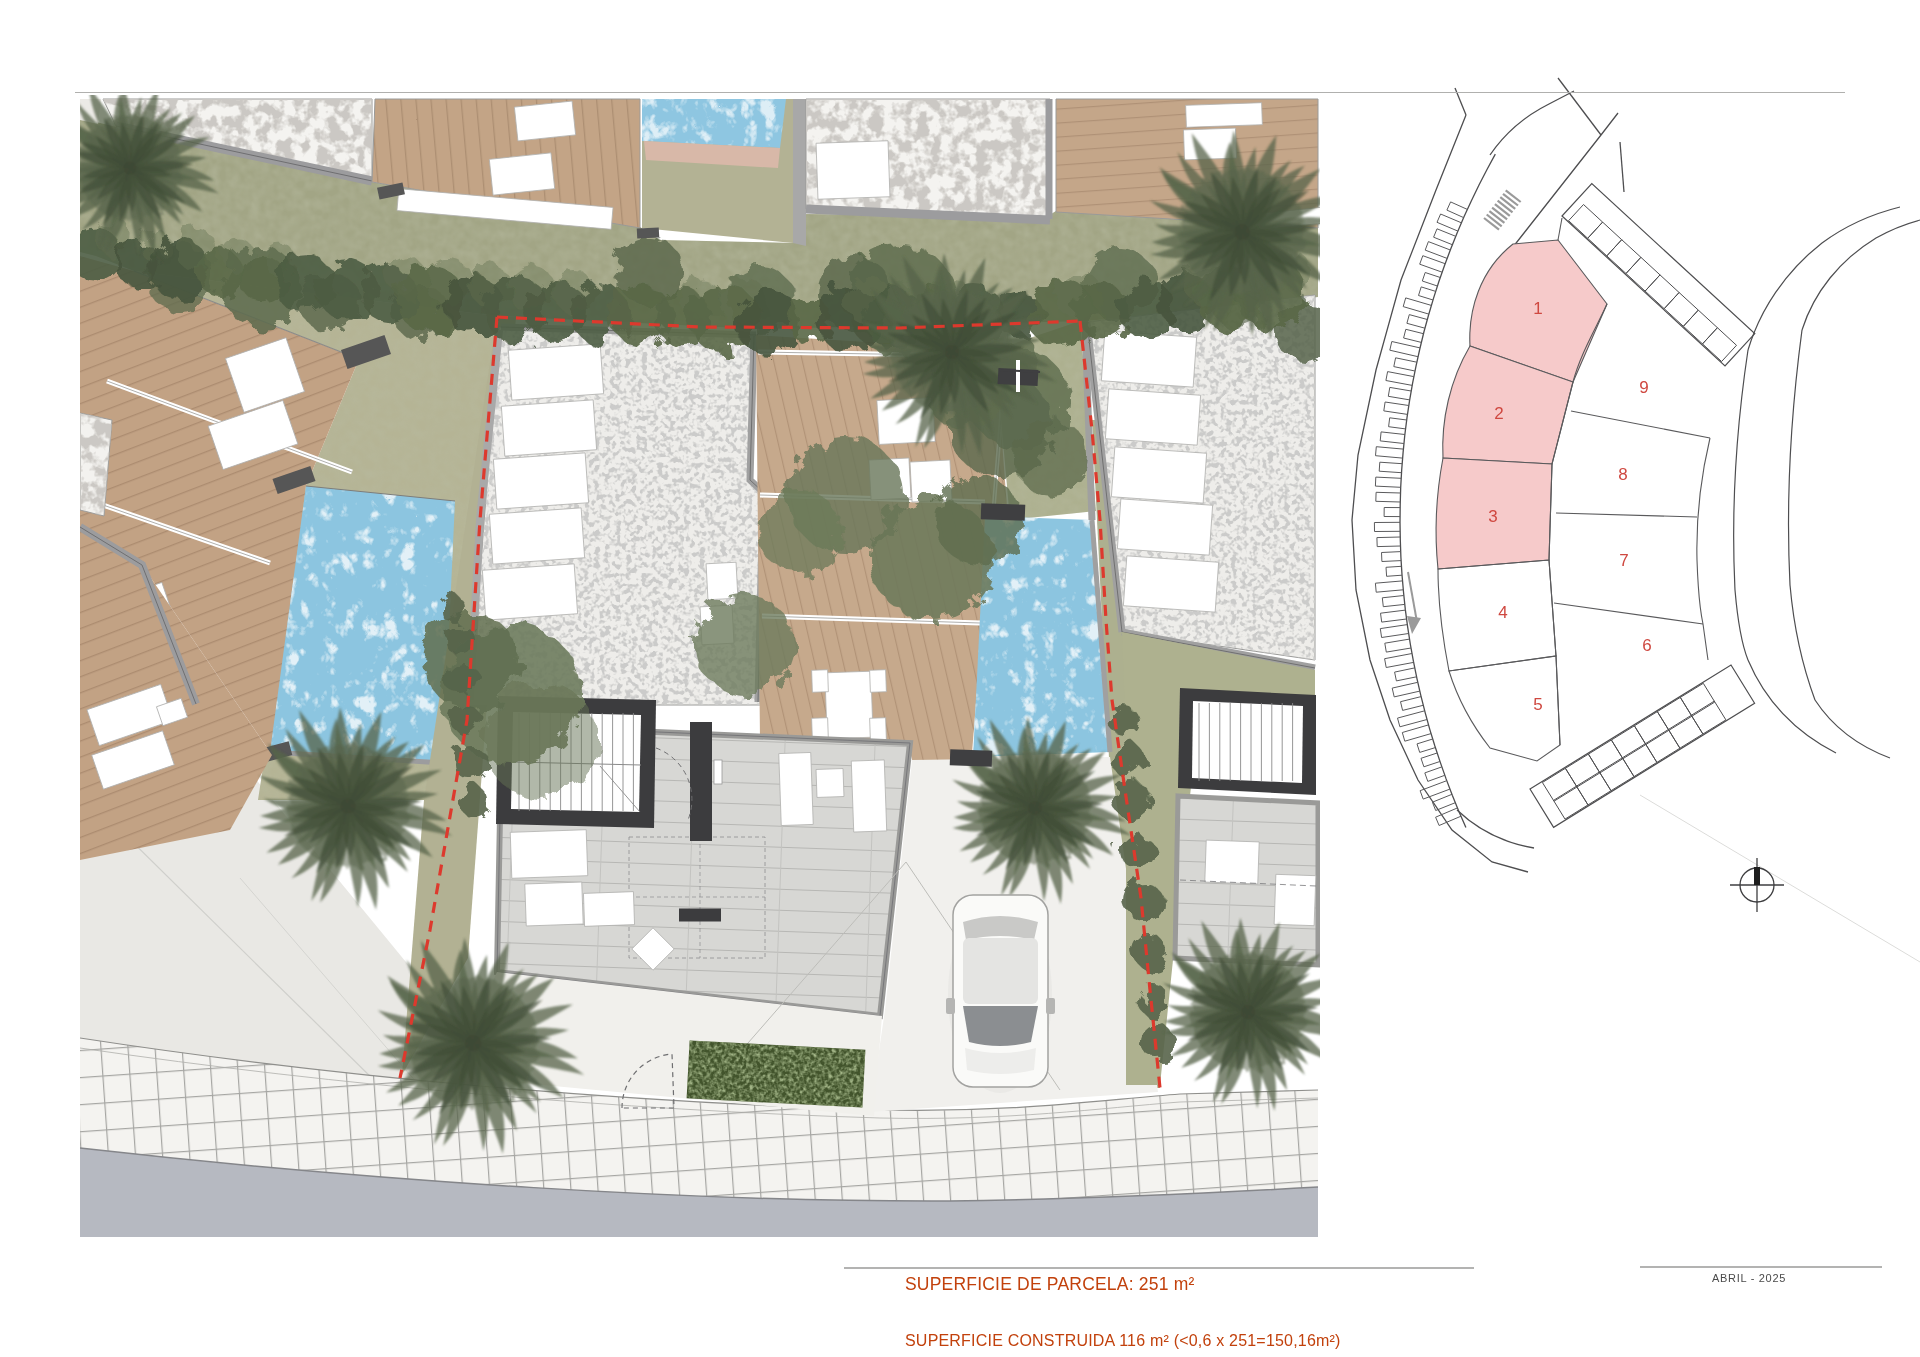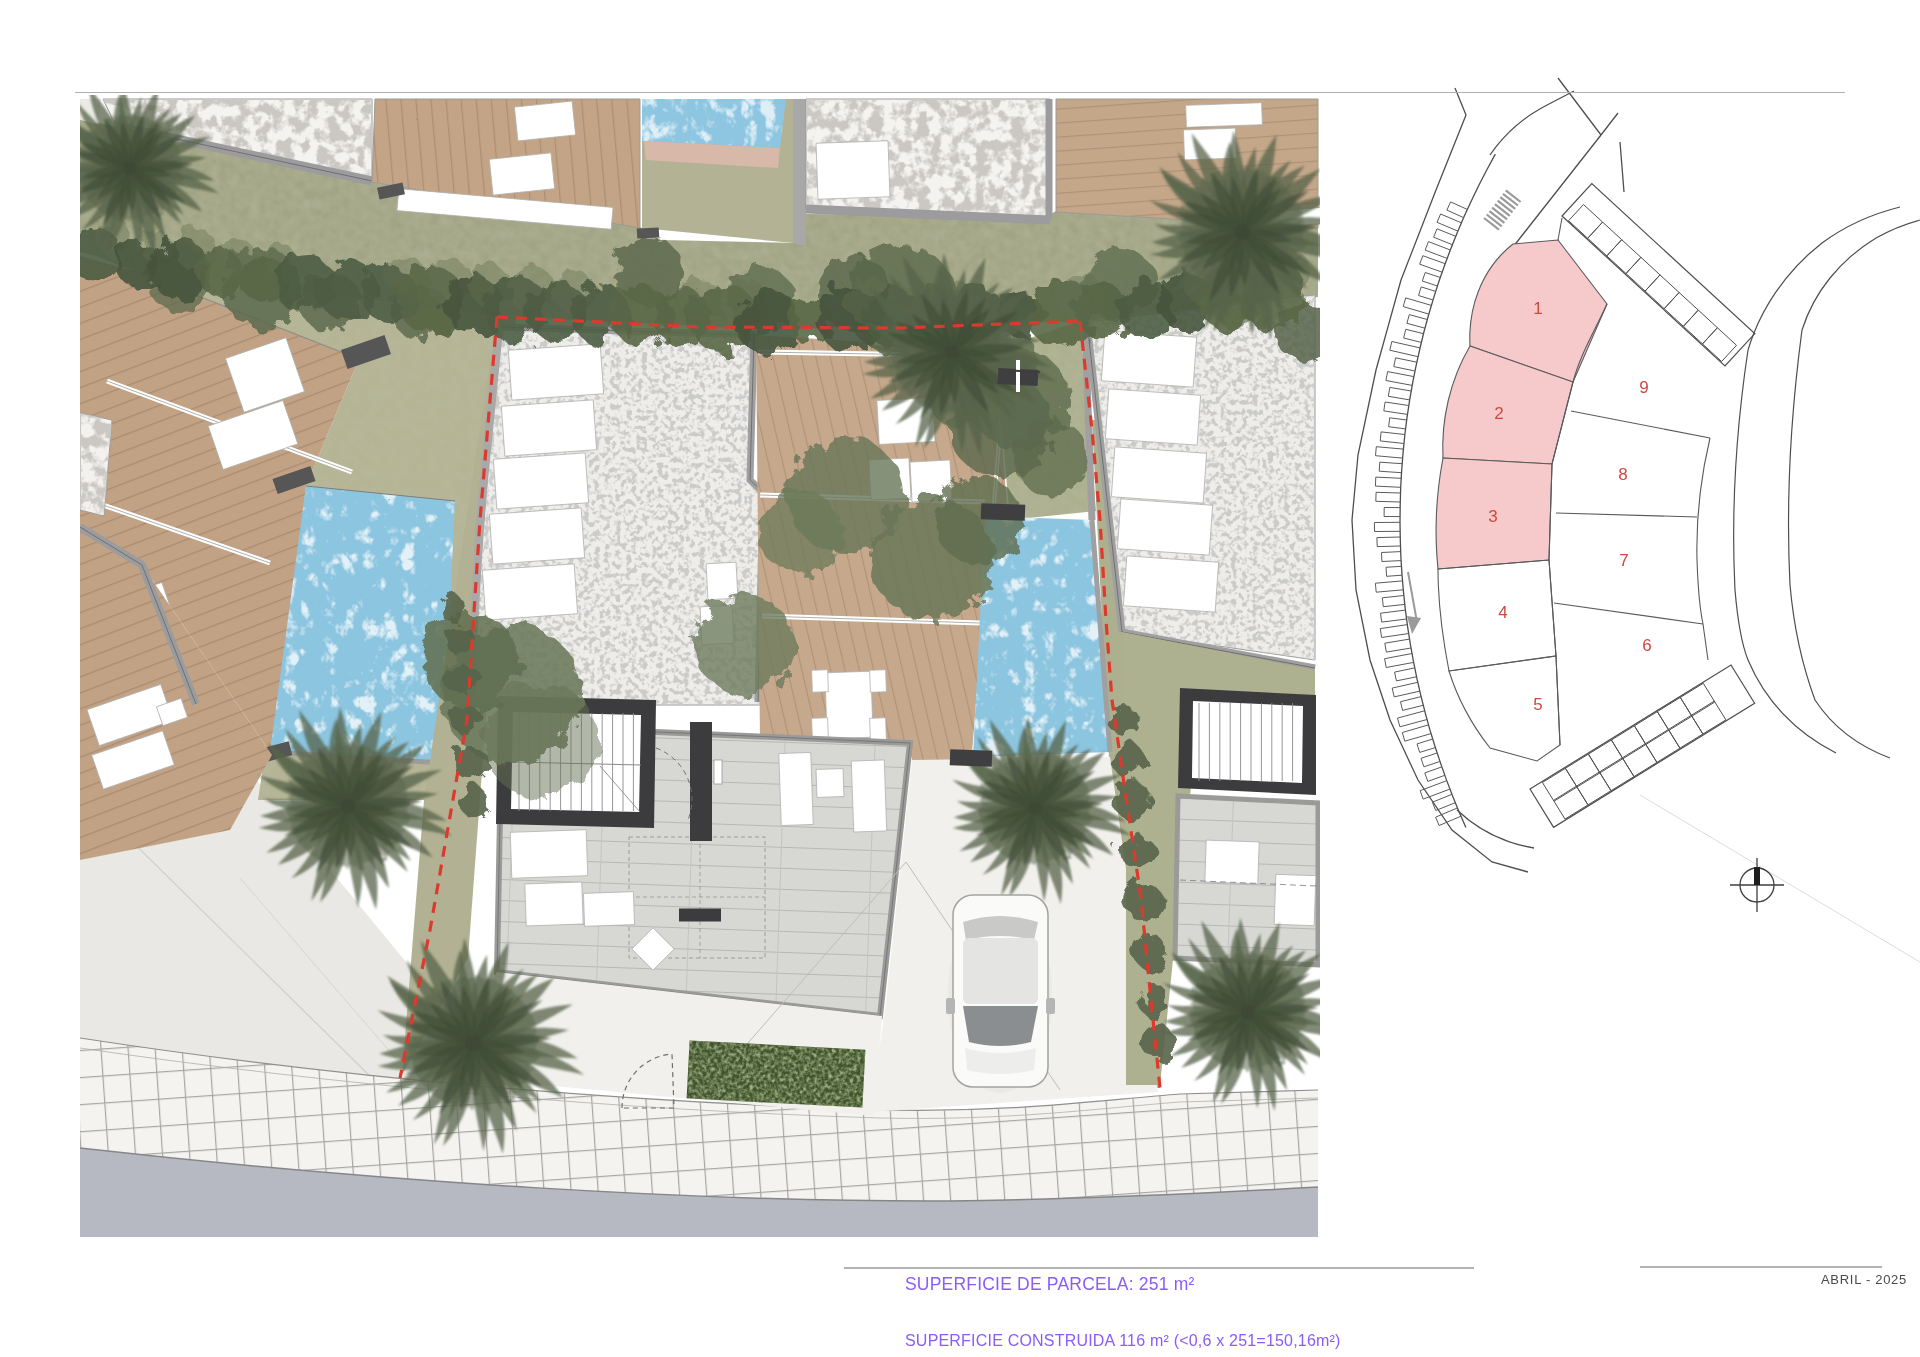--- a/index.html
+++ b/index.html
@@ -1,15 +1,15 @@
 <!DOCTYPE html>
 <html><head><meta charset="utf-8">
 <style>
 html,body{margin:0;padding:0;background:#fff;width:1920px;height:1357px;overflow:hidden}
-.t{position:absolute;font-family:"Liberation Sans",sans-serif;color:#8b5cf6;white-space:nowrap}
+.t{position:absolute;font-family:"Liberation Sans",sans-serif;color:#c2410c;white-space:nowrap}
 </style></head>
 <body>
 <div style="position:absolute;top:0;left:0"><svg width="1920" height="1357" viewBox="0 0 1920 1357" xmlns="http://www.w3.org/2000/svg">
 <defs>
 <clipPath id="plan">
           <rect x="80" y="95" width="1240" height="1142"></rect>
         </clipPath>
 <filter id="fgravel" x="-2%" y="-2%" width="104%" height="104%">
   <feTurbulence type="fractalNoise" baseFrequency="0.19" numOctaves="2" seed="11"></feTurbulence>
   <feColorMatrix type="matrix" values="0 0 0 0 0.60  0 0 0 0 0.60  0 0 0 0 0.59  3.5 3.5 3.5 0 -5.05"></feColorMatrix>
@@ -535,13 +535,13 @@
 <path d="M1640,795 L1920,962" stroke="#dcdcda" stroke-width="1"></path>
 <circle cx="1757" cy="885" r="17" fill="none" stroke="#3e3e40" stroke-width="1.3"></circle>
 <line x1="1757.0" y1="858.0" x2="1757.0" y2="912.0" stroke="#3e3e40" stroke-width="1.3"></line>
 <line x1="1730.0" y1="885.0" x2="1784.0" y2="885.0" stroke="#3e3e40" stroke-width="1.3"></line>
 <rect x="1754" y="867" width="6" height="18" fill="#1e1e1e"></rect>
 <line x1="844.0" y1="1268.0" x2="1474.0" y2="1268.0" stroke="#9a9a98" stroke-width="1.5"></line>
 <line x1="1640.0" y1="1267.0" x2="1882.0" y2="1267.0" stroke="#9a9a98" stroke-width="1.5"></line>
 </svg></div>
 <div class="t" style="left:905px;top:1274px;font-size:17.5px;letter-spacing:0.2px">SUPERFICIE DE PARCELA: 251 m²</div>
 <div class="t" style="left:905px;top:1332px;font-size:16px;letter-spacing:0.2px">SUPERFICIE CONSTRUIDA 116 m² (&lt;0,6 x 251=150,16m²)</div>
-<div class="t" style="left:1821px;top:1272px;font-size:13px;letter-spacing:0.7px;color:#4a4a4a">ABRIL - 2025</div>
+<div class="t" style="left:1712px;top:1272px;font-size:11px;letter-spacing:0.7px;color:#4a4a4a">ABRIL - 2025</div>
 <div style="position:absolute;left:75px;top:92px;width:1770px;height:1px;background:#b0b0ae"></div>
 </body></html>

